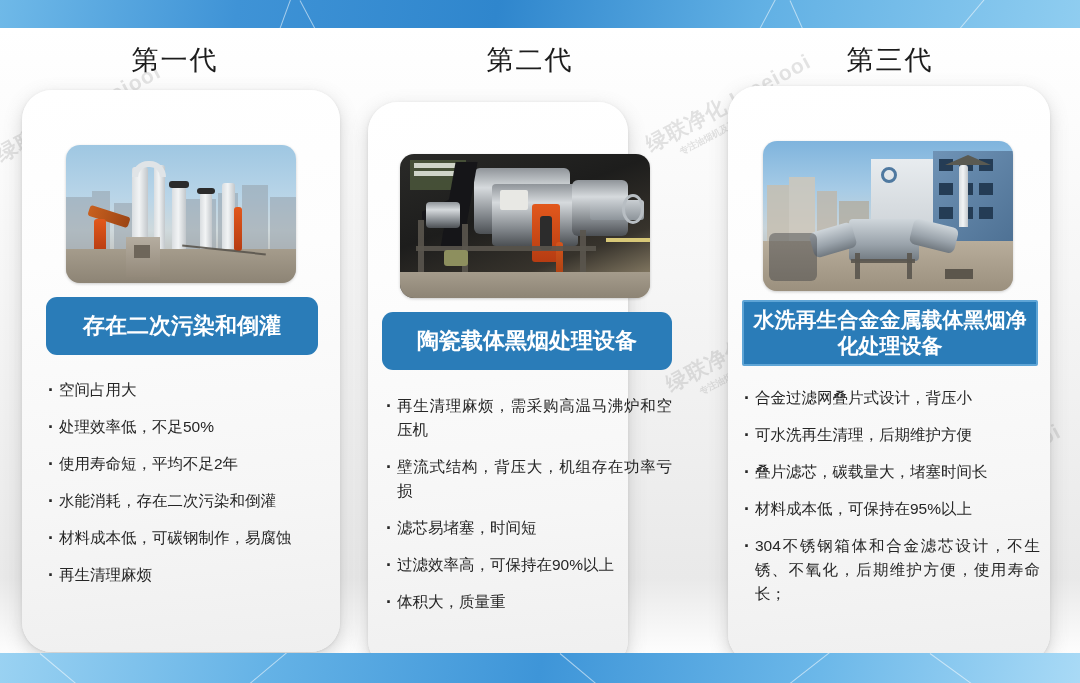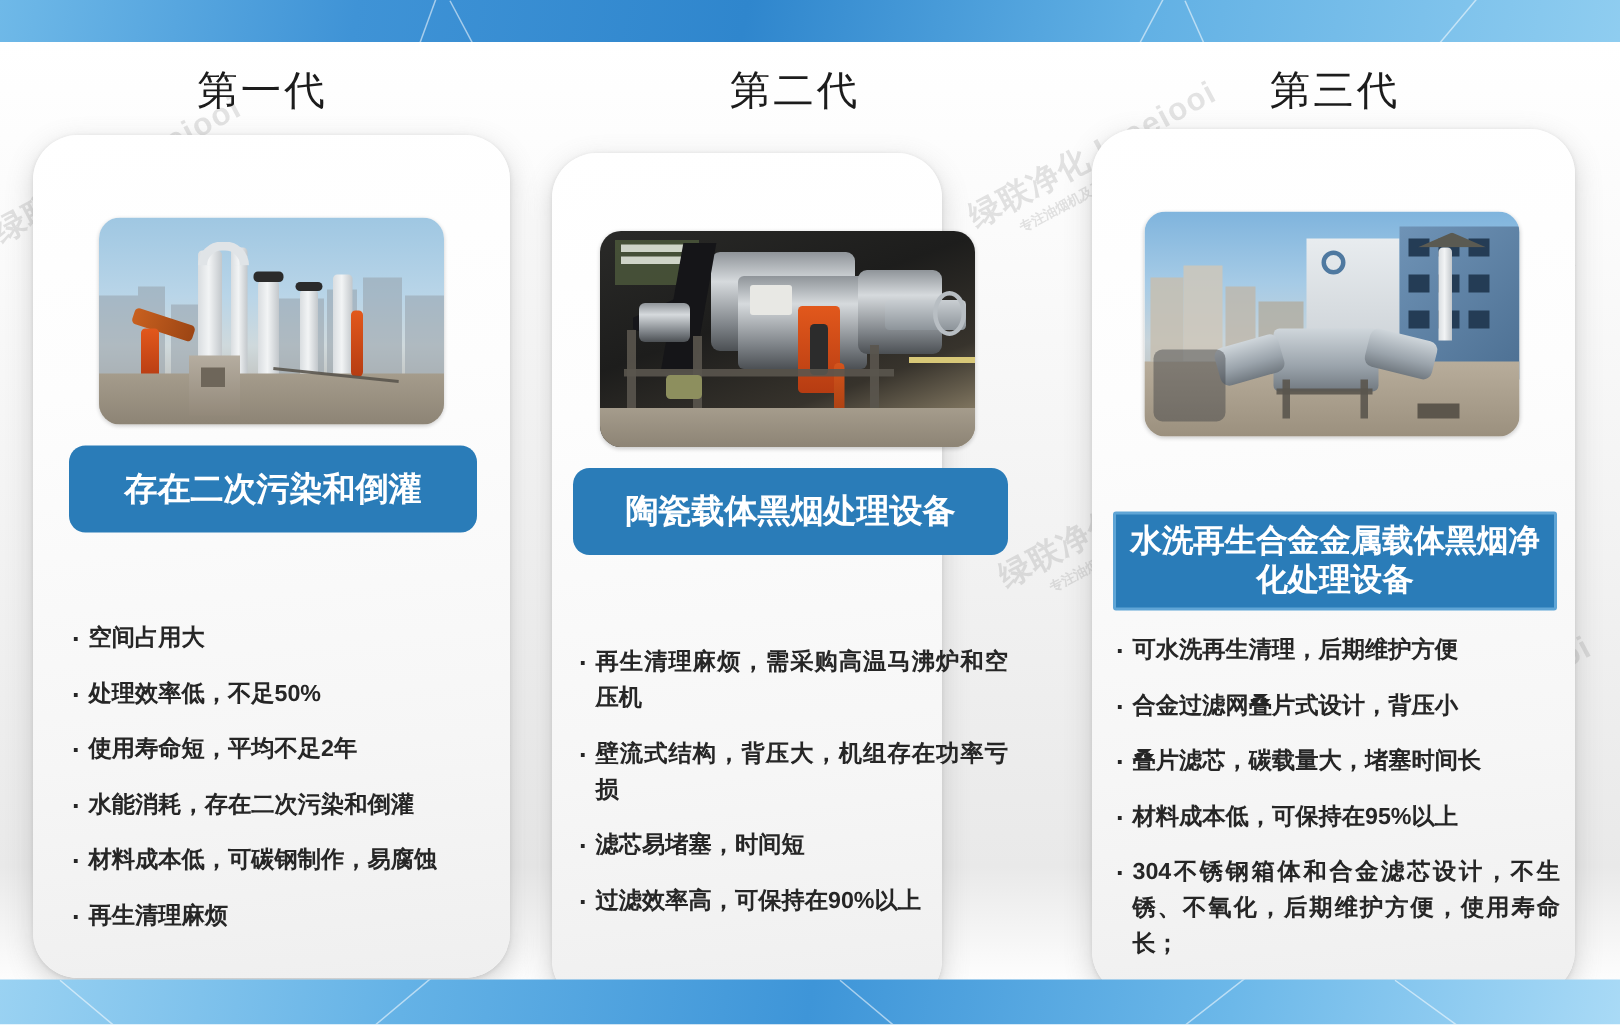--- a/index.html
+++ b/index.html
@@ -95,24 +95,24 @@
     background:#2a7cb8;
     color:#ffffff;
     font-weight:bold;
     display:flex; align-items:center; justify-content:center;
     text-align:center;
     line-height:1.22;
   }
   .b1 { left:24px; top:207px; width:272px; height:58px; border-radius:11px; font-size:22px; }
   .b2 { left:14px; top:210px; width:290px; height:58px; border-radius:11px; font-size:22px; }
   .b3 { left:14px; top:214px; width:296px; height:66px; border-radius:2px; font-size:21px;
-        border:2px solid #5fa5d6;margin-top:41px; }
-
-  
-  .bullets { position:absolute; color:#262626; font-weight:bold;margin-top:36px; }
+        border:2px solid #5fa5d6; }
+
+  
+  .bullets { position:absolute; color:#262626; font-weight:normal; }
   .u1 { left:26px; top:288px; width:272px; font-size:15.5px; line-height:1.55; }
   .u2 { left:18px; top:292px; width:286px; font-size:15.5px; line-height:1.55; }
   .u3 { left:16px; top:300px; width:296px; font-size:15.5px; line-height:1.55; }
 
   .bullets li {
     list-style:none;
     position:relative;
     padding-left:11px;
     margin-bottom:13px;
     text-align:justify;
@@ -243,20 +243,21 @@
       <div class="roof" style="top:118px;height:26px;"></div>
       <div style="position:absolute;left:206px;top:84px;width:44px;height:4px;background:#d8c878;"></div>
       <div style="position:absolute;left:44px;top:96px;width:24px;height:16px;background:#8d8f5e;border-radius:3px;"></div>
     </div>
     <div class="banner b2">陶瓷载体黑烟处理设备</div>
     <ul class="bullets u2">
       <li>再生清理麻烦，需采购高温马沸炉和空压机</li>
       <li>壁流式结构，背压大，机组存在功率亏损</li>
       <li>滤芯易堵塞，时间短</li>
       <li>过滤效率高，可保持在90%以上</li>
+      <li>体积大，质量重</li>
     </ul>
   </div>
 
   <div class="card card3">
     <div class="photo p3">
       <div class="sky sky3"></div>
       <div class="bld" style="left:4px;top:44px;width:22px;height:56px;background:rgba(198,190,176,.85);"></div>
       <div class="bld" style="left:26px;top:36px;width:26px;height:64px;background:rgba(206,199,186,.85);"></div>
       <div class="bld" style="left:54px;top:50px;width:20px;height:50px;background:rgba(190,183,170,.8);"></div>
       <div class="bld" style="left:76px;top:60px;width:30px;height:40px;background:rgba(178,172,160,.8);"></div>
@@ -279,22 +280,22 @@
       <div class="steel" style="left:48px;top:86px;width:44px;height:26px;border-radius:6px;transform:rotate(-16deg);"></div>
       <div class="steel" style="left:148px;top:82px;width:46px;height:26px;border-radius:6px;transform:rotate(14deg);"></div>
       <div class="grd" style="left:92px;top:112px;width:5px;height:26px;"></div>
       <div class="grd" style="left:144px;top:112px;width:5px;height:26px;"></div>
       <div class="grd" style="left:88px;top:118px;width:64px;height:4px;"></div>
       <div style="position:absolute;left:6px;top:92px;width:48px;height:48px;background:rgba(60,62,66,.45);border-radius:6px;"></div>
       <div style="position:absolute;left:182px;top:128px;width:28px;height:10px;background:#5c564c;"></div>
     </div>
     <div class="banner b3">水洗再生合金金属载体黑烟净化处理设备</div>
     <ul class="bullets u3">
+      <li>合金过滤网叠片式设计，背压小</li>
       <li>可水洗再生清理，后期维护方便</li>
-      <li>合金过滤网叠片式设计，背压小</li>
       <li>叠片滤芯，碳载量大，堵塞时间长</li>
       <li>材料成本低，可保持在95%以上</li>
       <li>304不锈钢箱体和合金滤芯设计，不生锈、不氧化，后期维护方便，使用寿命长；</li>
     </ul>
   </div>
 
 </div>
 
 <div class="bottombar">
   <div class="sl" style="left:40px;top:0px;width:150px;transform:rotate(40deg);"></div>

